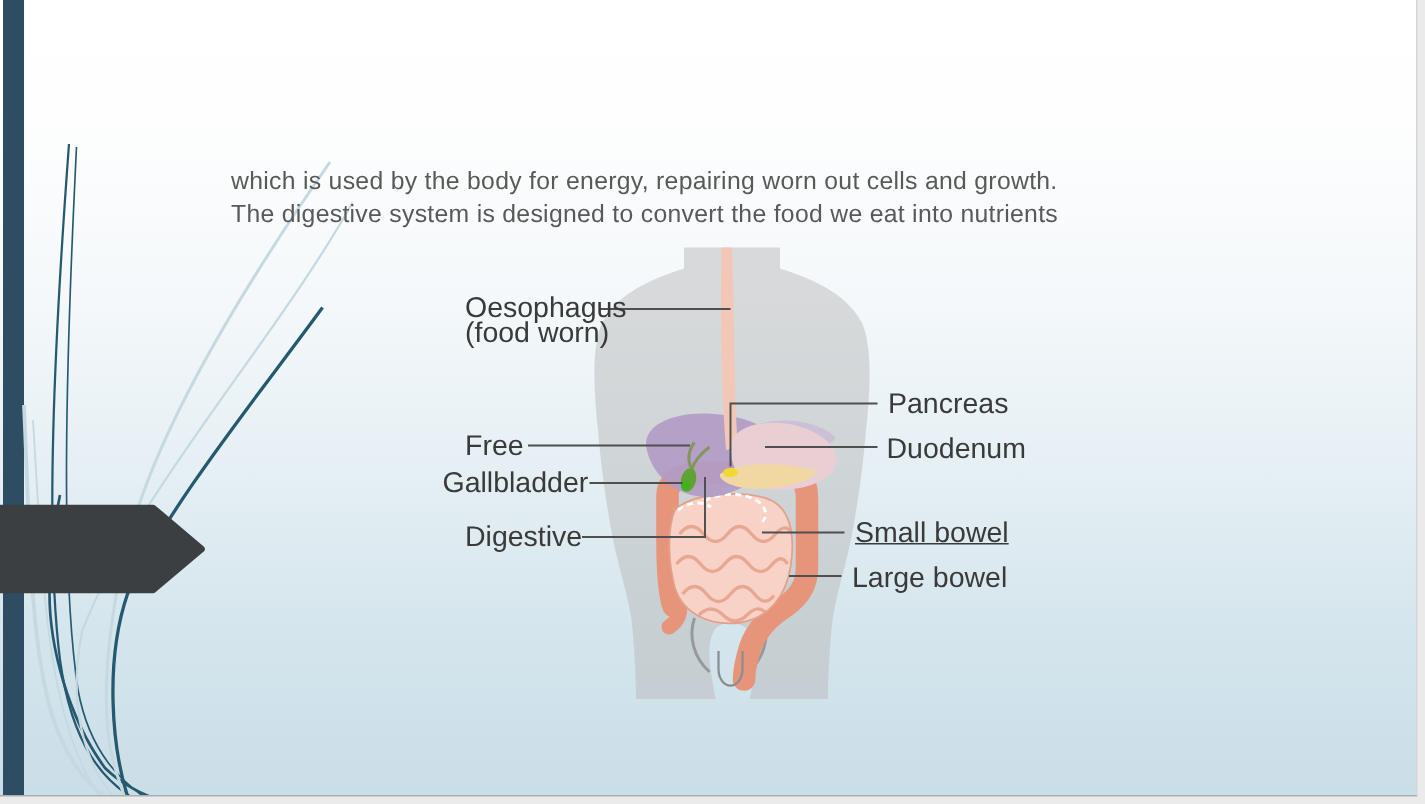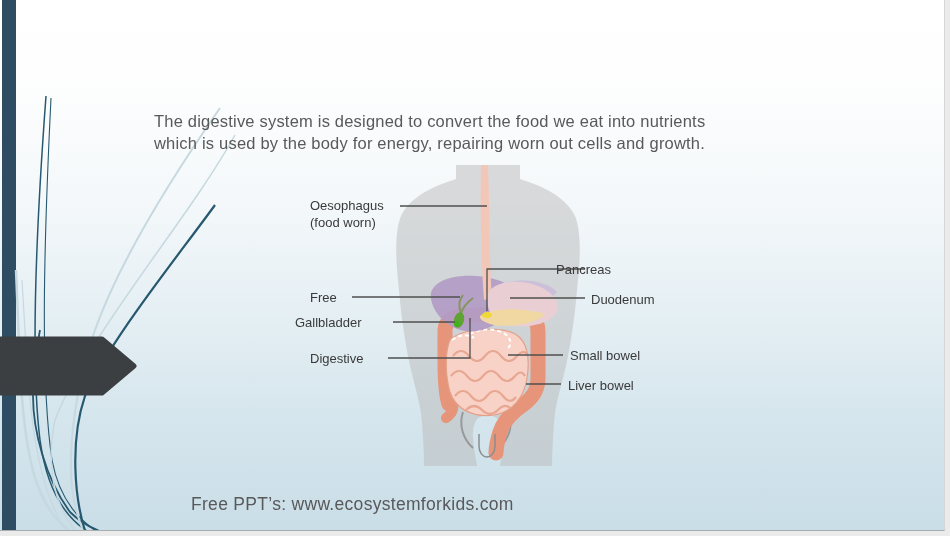--- a/index.html
+++ b/index.html
@@ -28,31 +28,31 @@
     font-size:16.5px;line-height:22px;letter-spacing:.2px;
     color:#595959;
   }
   .footer{
     position:absolute;left:191px;top:494px;
     font-size:17.5px;letter-spacing:.3px;
     color:#58595b;
   }
   .dlabel{
     position:absolute;
-    font-size:13px;line-height:17px;
+    font-size:19px;line-height:17px;
     color:#3a3a3a;
     white-space:nowrap;
   }
   .lab-oesophagus{left:310px;top:197px;}
   .lab-liver{left:310px;top:289px;}
   .lab-gallbladder{left:295px;top:314px;}
   .lab-duodenum{left:310px;top:350px;}
-  .lab-pancreas{left:556px;top:261px;text-align:center;}
+  .lab-pancreas{left:592px;top:261px;text-align:center;}
   .lab-stomach{left:591px;top:291px;}
-  .lab-smallbowel{left:570px;top:347px;}
+  .lab-smallbowel{left:570px;top:347px;text-decoration:underline;}
   .lab-largebowel{left:568px;top:377px;}
 </style>
 </head>
 <body>
 
 <div class="slide">
 
   <svg class="art" width="944" height="530" viewBox="0 0 944 530">
 
     <rect x="2" y="0" width="14" height="530" fill="#2e4d62"></rect>
@@ -133,31 +133,30 @@
         <path d="M585,269 H487 V311"></path>
         <path d="M585,298 H510"></path>
         <path d="M563,355 H508"></path>
         <path d="M561,384 H526"></path>
       </g>
     </g>
   </svg>
 
 
   <div class="subtitle">
+    <div>which is used by the body for energy, repairing worn out cells and growth.</div>
     <div>The digestive system is designed to convert the food we eat into nutrients</div>
-    <div>which is used by the body for energy, repairing worn out cells and growth.</div>
   </div>
 
   <div class="dlabel lab-oesophagus">
     <div>Oesophagus</div>
     <div>(food worn)</div>
   </div>
   <div class="dlabel lab-liver">Free</div>
   <div class="dlabel lab-gallbladder">Gallbladder</div>
   <div class="dlabel lab-duodenum">Digestive</div>
   <div class="dlabel lab-pancreas">Pancreas</div>
   <div class="dlabel lab-stomach">Duodenum</div>
   <div class="dlabel lab-smallbowel">Small bowel</div>
-  <div class="dlabel lab-largebowel">Liver bowel</div>
+  <div class="dlabel lab-largebowel">Large bowel</div>
 
-  <div class="footer">Free PPT’s: www.ecosystemforkids.com</div>
 
 </div>
 
 </body></html>

